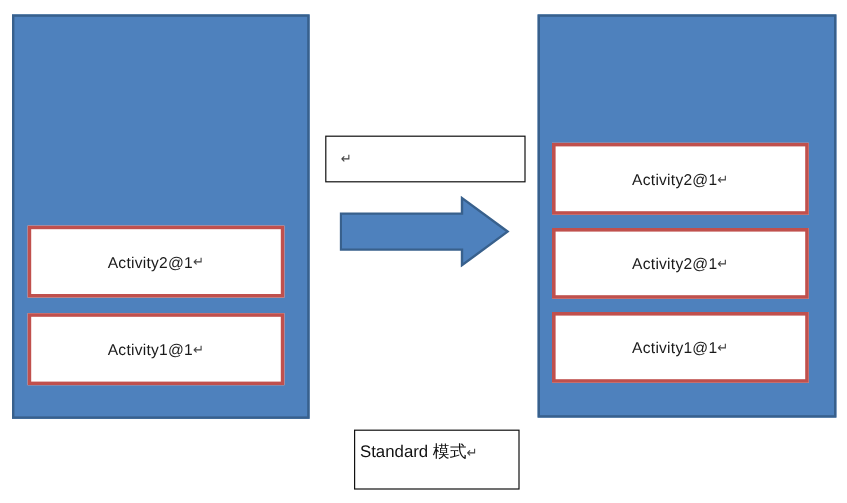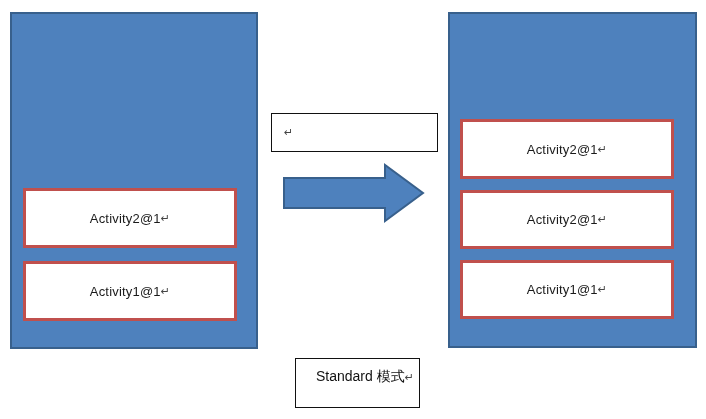--- a/index.html
+++ b/index.html
@@ -55,23 +55,23 @@
     width: 167px;
     height: 39px;
     display: flex;
     align-items: center;
     padding-left: 12px;
     font-size: 14px;
   }
   .caption-box {
     left: 295px;
     top: 358px;
-    width: 125px;
+    width: 138px;
     height: 50px;
-    padding: 9px 0 0 20px;
+    padding: 9px 0 0 4px;
     font-size: 14px;
   }
   .arrow-wrap {
     position: absolute;
     left: 283px;
     top: 163px;
     width: 142px;
     height: 60px;
   }
   .return-mark {

